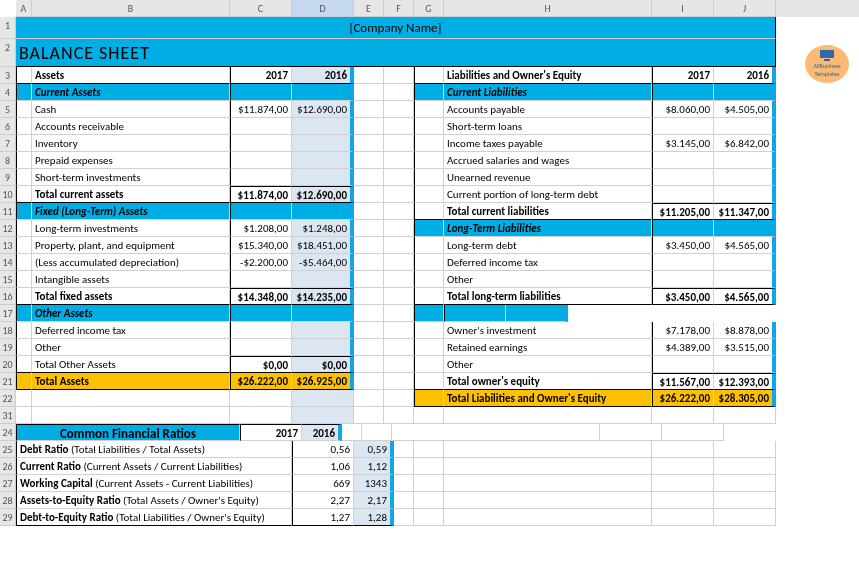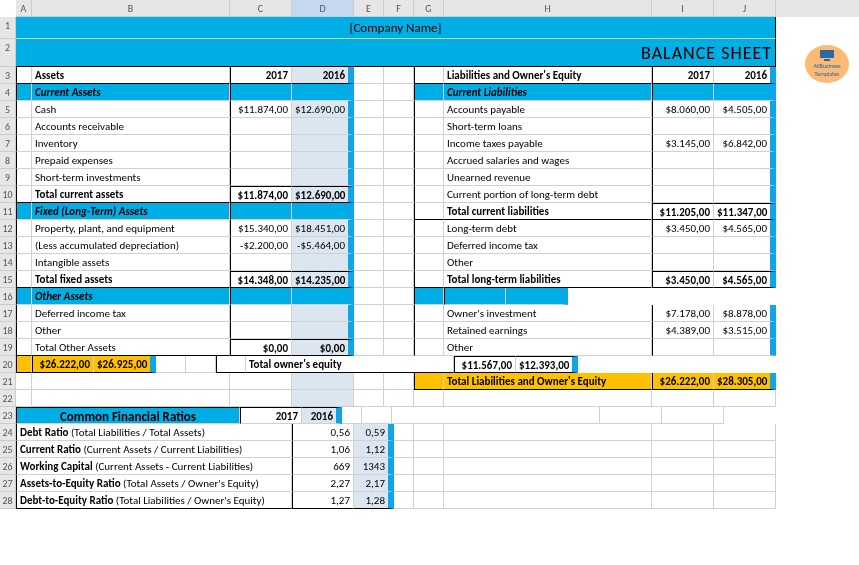--- a/index.html
+++ b/index.html
@@ -18,23 +18,23 @@
 .cI { width: 62px; } .cJ { width: 62px; }
 .hdr-blue { background: #00aee6; color: #000; }
 .hdr-blue-light { background: #00aee6; font-weight: bold; font-style: italic; color: #000; }
 .total-orange { background: #ffc000; font-weight: bold; }
 .sel-col { background: #dce6f1; }
 .bold { font-weight: bold; }
 .num { text-align: right; }
 .bt { border-top: 1px solid #000; }
 .bb { border-bottom: 1px solid #000; }
 .bl { border-left: 1px solid #000; }
-.br { border-right: 6px solid #0ea5e9; }
+.br { border-right: 4px solid #0ea5e9; }
 .title1 { height: 22px; line-height: 22px; font-size: 13px; text-align: center; background: #00aee6; }
-.title2 { height: 28px; line-height: 28px; font-size: 18px; text-align: right; background: #00aee6; letter-spacing: 1px; }
+.title2 { height: 28px; line-height: 28px; font-size: 18px; text-align: left; background: #00aee6; letter-spacing: 1px; }
 .logo { position: absolute; right: 10px; top: 6px; width: 44px; height: 38px; background: #fdba74; border-radius: 50%; text-align: center; font-size: 6px; color: #2a6aa8; padding-top: 4px; }
 .logo svg { display: block; margin: 0 auto 1px; }
 .ratio-title { background: #00aee6; font-weight: bold; text-align: center; font-size: 13px; }
 </style>
 </head>
 <body>
 
 <div class="sheet">
   <div class="col-hdrs">
     <div class="col-hdr cA">A</div>
@@ -66,27 +66,27 @@
         <div class="row-hdr">13</div>
         <div class="row-hdr">14</div>
         <div class="row-hdr">15</div>
         <div class="row-hdr">16</div>
         <div class="row-hdr">17</div>
         <div class="row-hdr">18</div>
         <div class="row-hdr">19</div>
         <div class="row-hdr">20</div>
         <div class="row-hdr">21</div>
         <div class="row-hdr">22</div>
-        <div class="row-hdr">23</div>
+        <div class="row-hdr">31</div>
         <div class="row-hdr">24</div>
         <div class="row-hdr">25</div>
         <div class="row-hdr">26</div>
         <div class="row-hdr">27</div>
         <div class="row-hdr">28</div>
-        <div class="row-hdr">43</div>
+        <div class="row-hdr">29</div>
       </div>
   </div>
 
   <div class="grid">
 
     <div class="r" style="height:22px">
       <div class="c title1" style="width:760px;border-right:1px solid #000">[Company Name]</div>
     </div>
 
     <div class="r" style="height:28px;position:relative">
@@ -206,20 +206,32 @@
           <div class="c cD hdr-blue br"></div>
           <div class="c cE"></div>
           <div class="c cF"></div>
           <div class="c cG bl bb"></div>
           <div class="c cH bold bb">Total current liabilities</div>
           <div class="c cI num bold bl bt bb">$11.205,00</div>
           <div class="c cJ num bold br bt bb">$11.347,00</div>
         </div>
         <div class="r">
           <div class="c cA bl"></div>
+          <div class="c cB">Long-term investments</div>
+          <div class="c cC num bl">$1.208,00</div>
+          <div class="c cD num sel-col br">$1.248,00</div>
+          <div class="c cE"></div>
+          <div class="c cF"></div>
+          <div class="c cG hdr-blue-light bl"></div>
+          <div class="c cH hdr-blue-light">Long-Term Liabilities</div>
+          <div class="c cI hdr-blue bl"></div>
+          <div class="c cJ hdr-blue br"></div>
+        </div>
+        <div class="r">
+          <div class="c cA bl"></div>
           <div class="c cB">Property, plant, and equipment</div>
           <div class="c cC num bl">$15.340,00</div>
           <div class="c cD num sel-col br">$18.451,00</div>
           <div class="c cE"></div>
           <div class="c cF"></div>
           <div class="c cG bl"></div>
           <div class="c cH">Long-term debt</div>
           <div class="c cI num bl">$3.450,00</div>
           <div class="c cJ num br">$4.565,00</div>
         </div>
@@ -301,20 +313,21 @@
           <div class="c cD num bold sel-col br bt bb">$0,00</div>
           <div class="c cE"></div>
           <div class="c cF"></div>
           <div class="c cG bl"></div>
           <div class="c cH">Other</div>
           <div class="c cI num bl"></div>
           <div class="c cJ num br"></div>
         </div>
         <div class="r">
           <div class="c cA total-orange bl bb"></div>
+          <div class="c cB total-orange bb">Total Assets</div>
           <div class="c cC num total-orange bl bb">$26.222,00</div>
           <div class="c cD num total-orange br bb">$26.925,00</div>
           <div class="c cE"></div>
           <div class="c cF"></div>
           <div class="c cG bl bb"></div>
           <div class="c cH bold bb">Total owner's equity</div>
           <div class="c cI num bold bl bt bb">$11.567,00</div>
           <div class="c cJ num bold br bt bb">$12.393,00</div>
         </div>
         <div class="r">

